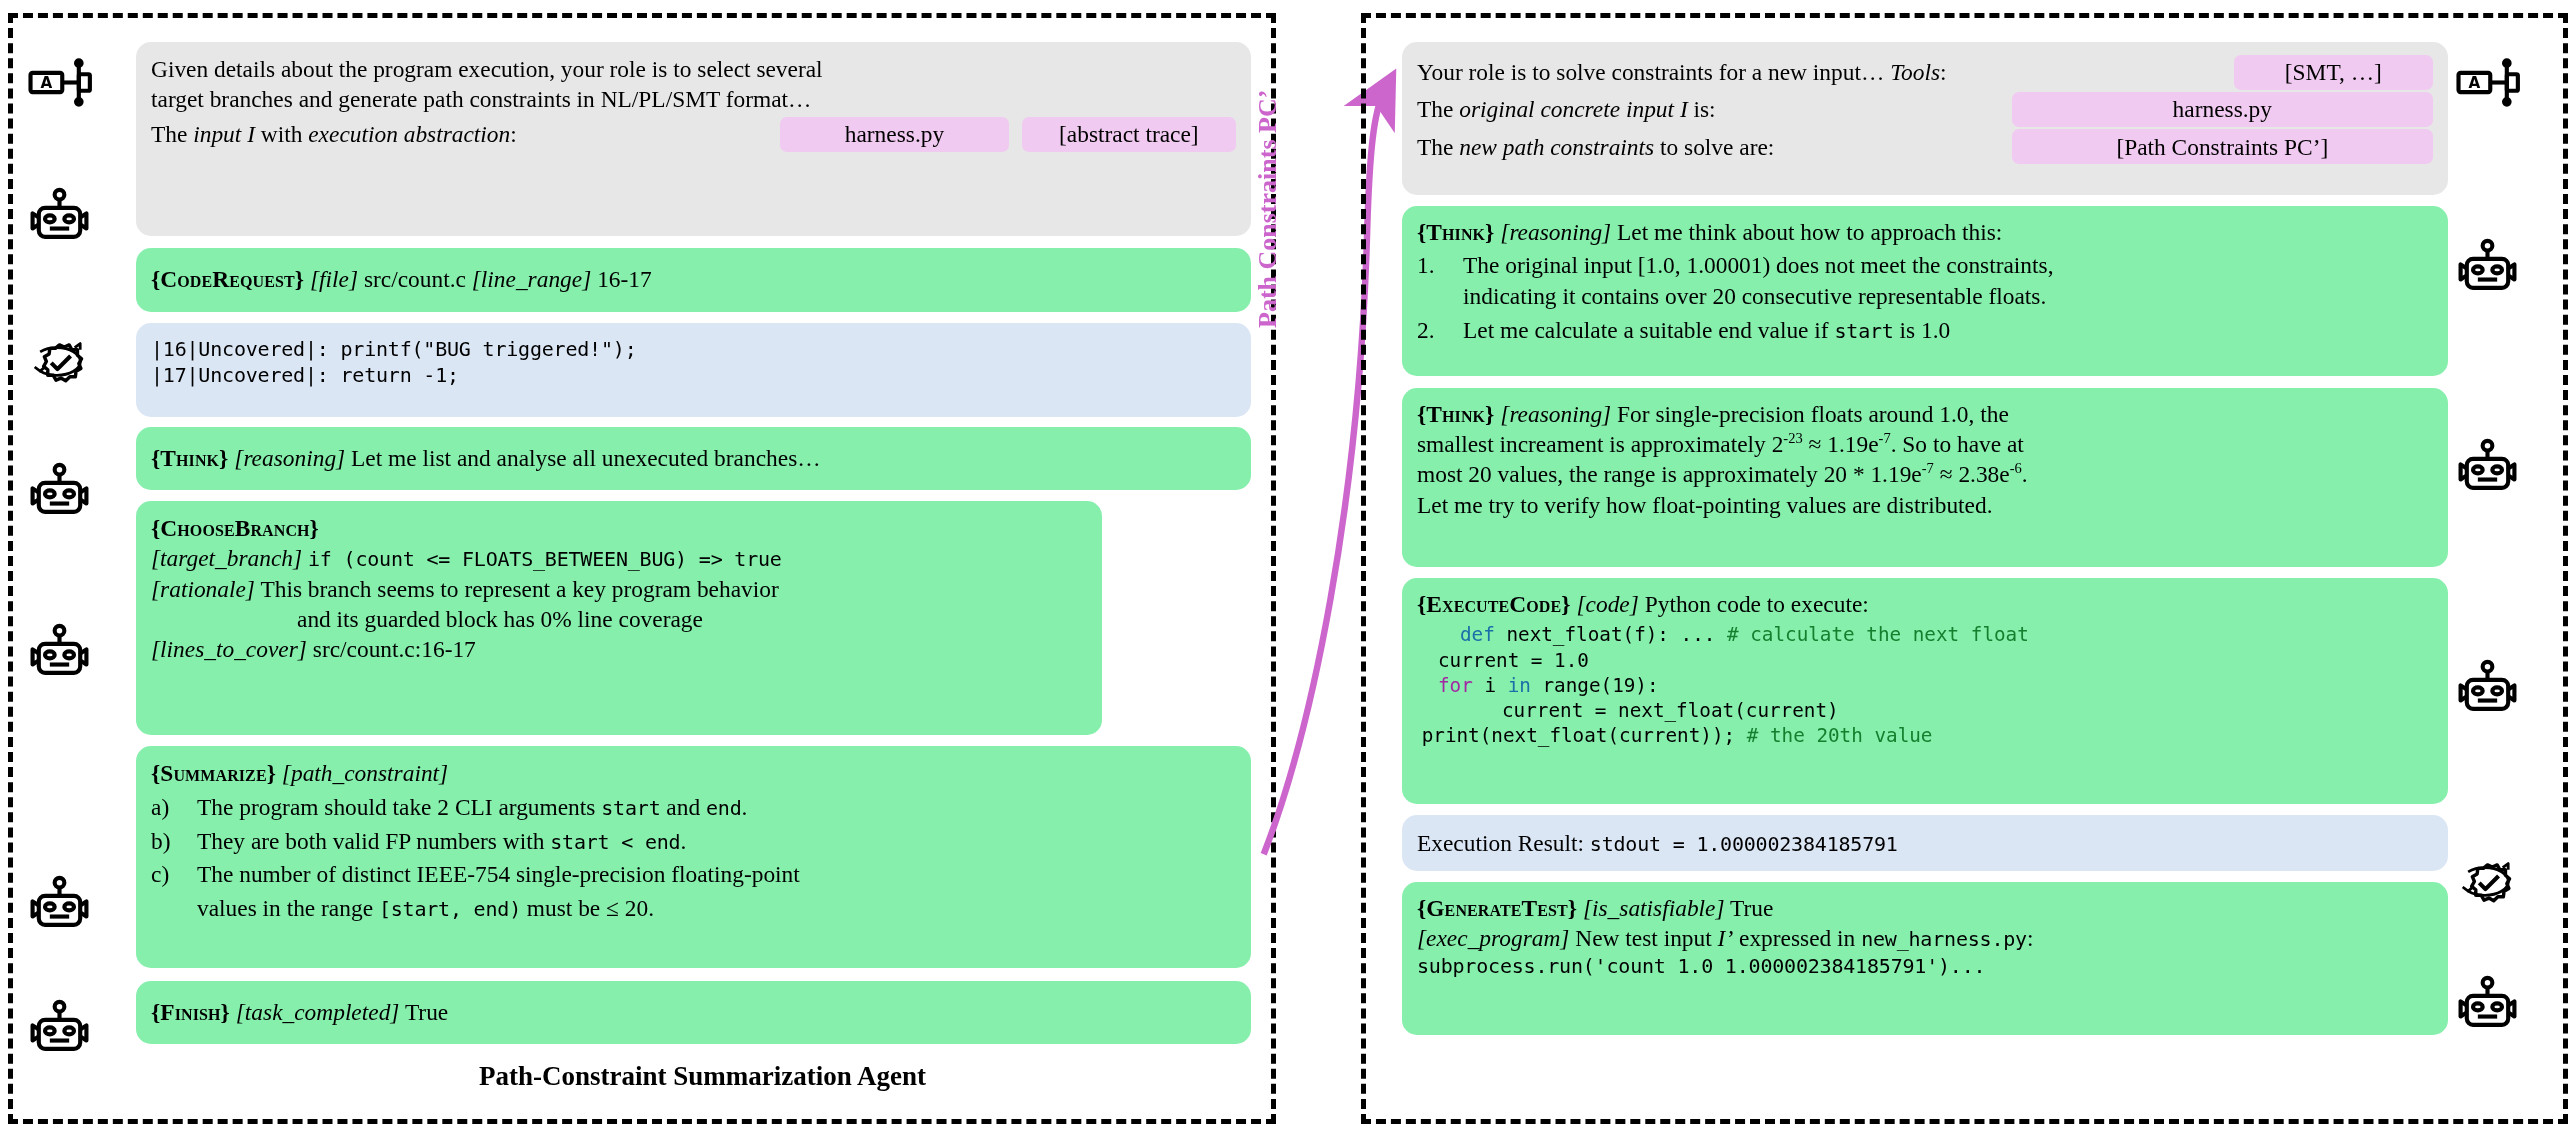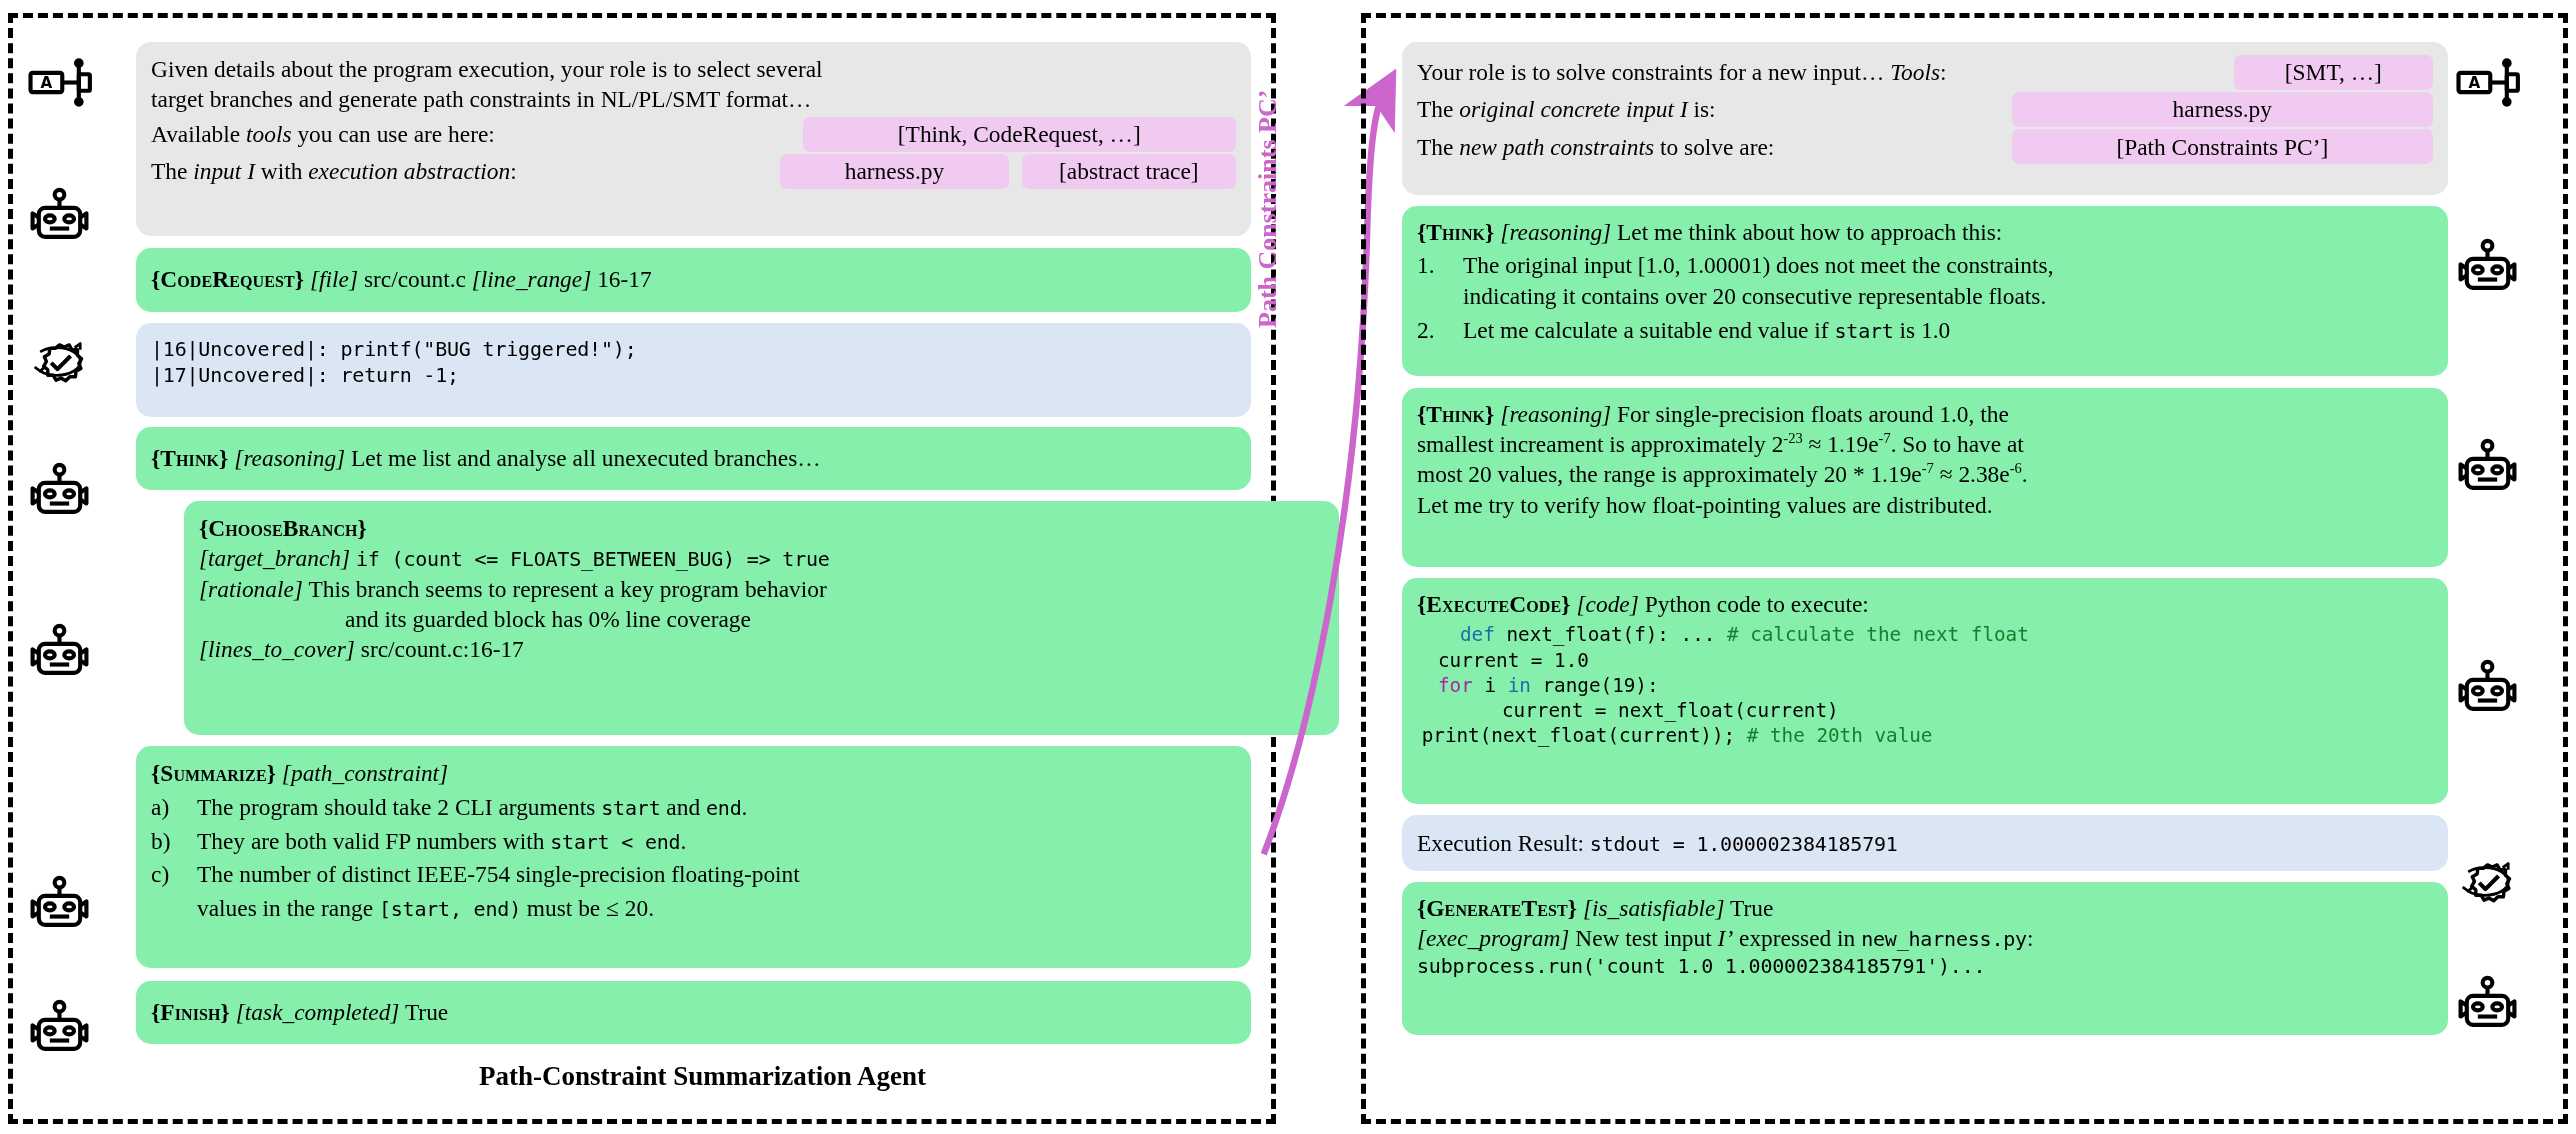--- a/index.html
+++ b/index.html
@@ -199,25 +199,20 @@
           <ellipse cx="64" cy="52" rx="7" ry="5"></ellipse>
       <line x1="36" y1="66" x2="64" y2="66"></line>
     </g>
       </svg>
   </div>
 
   <div class="bubble b-gray" style="left:136px;top:42px;width:1115px;height:194px;padding-top:11.7px;">
     <div>Given details about the program execution, your role is to select several</div>
     <div>target branches and generate path constraints in NL/PL/SMT format…</div>
     <div class="hrow">
-      <span class="lbl"><span>Available </span><span class="it">tools</span><span> you can use are here:</span></span>
-      <span class="sp"></span>
-      <span class="chip" style="width:410px;">[Think, CodeRequest, …]</span>
-    </div>
-    <div class="hrow">
       <span class="lbl"><span>The </span><span class="it">input I</span><span> with </span><span class="it">execution abstraction</span><span>:</span></span>
       <span class="sp"></span>
       <span class="chip" style="width:205px;">harness.py</span>
       <span style="width:13px;"></span>
       <span class="chip" style="width:191px;">[abstract trace]</span>
     </div>
   </div>
 
   <div class="bubble b-peach" style="left:136px;top:248px;width:1115px;height:64px;padding-top:16.4px;">
     <span class="sc" style="font-weight:bold;">{CodeRequest}</span>
@@ -231,21 +226,21 @@
     <div class="mono">|16|Uncovered|:  printf("BUG triggered!");</div>
     <div class="mono">|17|Uncovered|:  return -1;</div>
   </div>
 
   <div class="bubble b-peach" style="left:136px;top:427px;width:1115px;height:63px;padding-top:16.4px;">
     <span class="sc" style="font-weight:bold;">{Think}</span>
     <span class="it">[reasoning]</span>
     <span>Let me list and analyse all unexecuted branches…</span>
   </div>
 
-  <div class="bubble b-peach" style="left:136px;top:501px;width:1155px;height:234px;padding-top:11.7px;margin-left:48px;">
+  <div class="bubble b-peach" style="left:136px;top:501px;width:966px;height:234px;padding-top:11.7px;">
     <div class="sc" style="font-weight:bold;">{ChooseBranch}</div>
     <div>
       <span class="it">[target_branch]</span>
       <span class="mono">if (count &lt;= FLOATS_BETWEEN_BUG) =&gt; true</span>
     </div>
     <div>
       <span class="it">[rationale]</span>
       <span>This branch seems to represent a key program behavior</span>
     </div>
     <div class="indent">and its guarded block has 0% line coverage</div>

